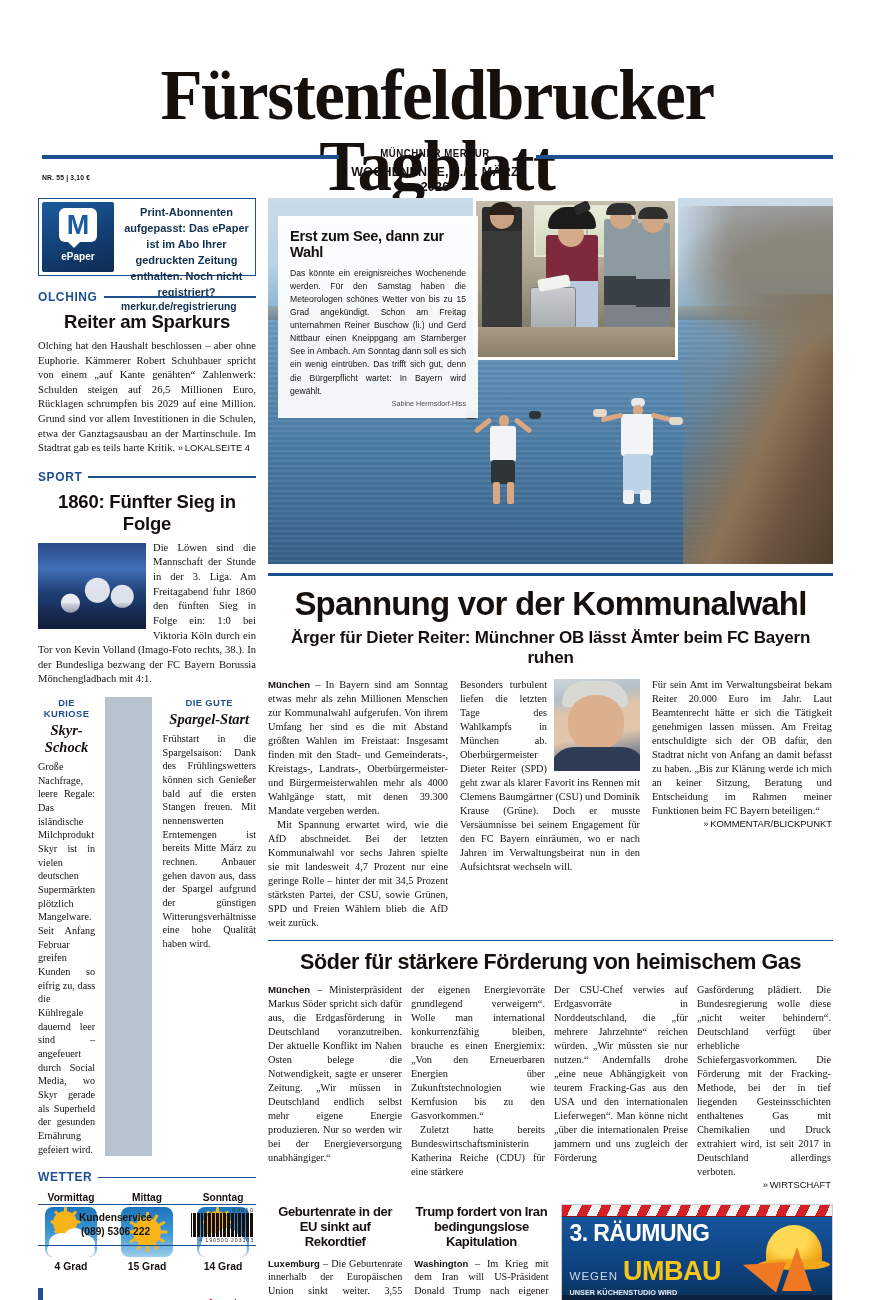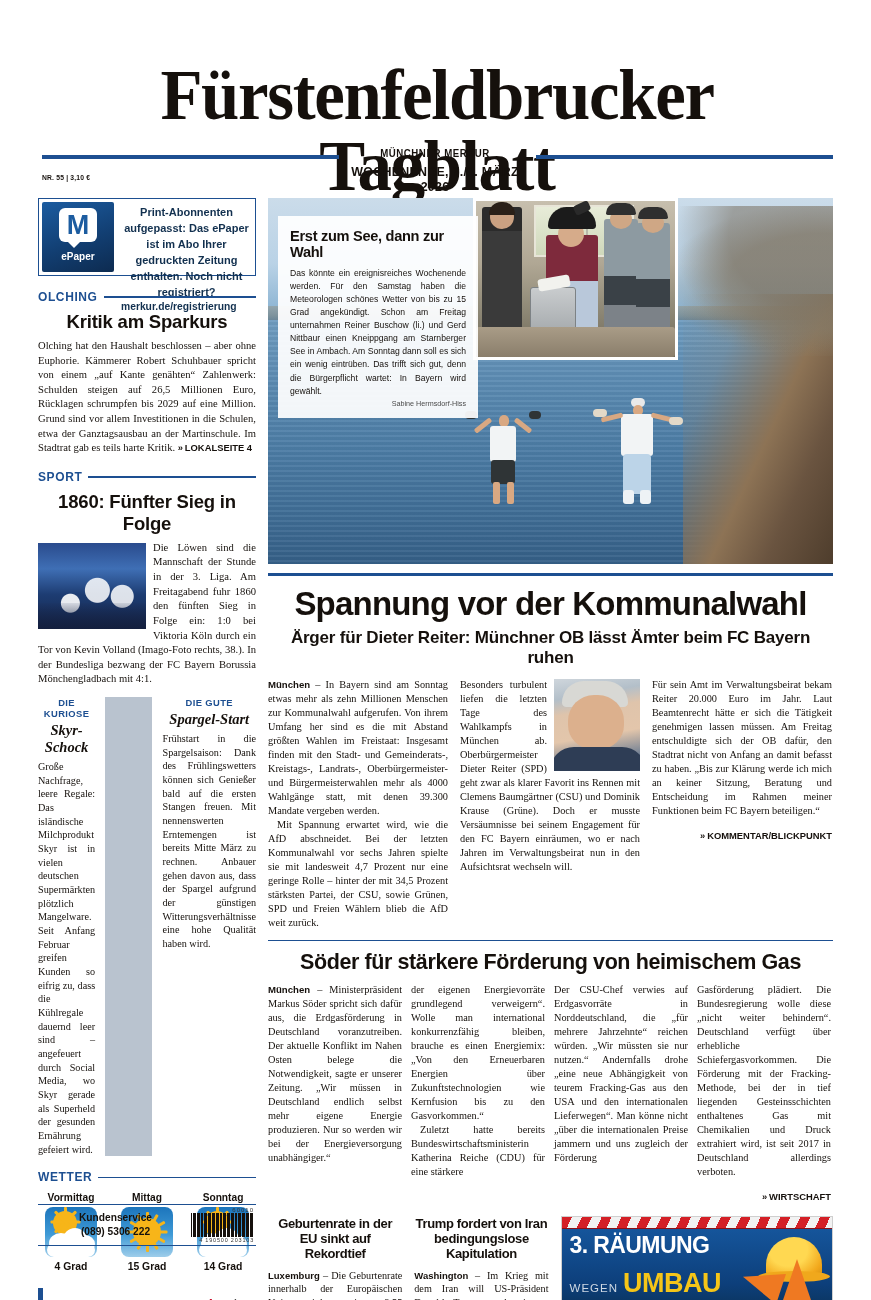--- a/index.html
+++ b/index.html
@@ -108,21 +108,21 @@
     font-size: 18.5px; font-weight: 700; color:#15100c; text-align:center;
     margin-top: 7px; letter-spacing: -0.2px;
   }
   .body-serif {
     font-family:"Liberation Serif", serif;
     font-size: 10.6px; line-height: 1.38; color:#15100c;
     text-align: justify; margin-top: 6px;
   }
   .ref {
     font-family:"Liberation Sans", sans-serif;
-    font-weight: 700; font-size: 9.4px; white-space: nowrap; margin-top: 12px;
+    font-weight: 400; font-size: 9.4px; white-space: nowrap;
   }
   .ref::before { content: "\00BB\2009"; }
 
   .sport-wrap { margin-top: 6px; }
   .sport-photo {
     float:left; width: 108px; height: 86px; margin: 2px 7px 2px 0;
     background:
       radial-gradient(circle at 30% 70%, rgba(255,255,255,.9) 0 9px, transparent 10px),
       radial-gradient(circle at 55% 55%, rgba(255,255,255,.85) 0 12px, transparent 13px),
       radial-gradient(circle at 78% 62%, rgba(255,255,255,.85) 0 11px, transparent 12px),
@@ -397,21 +397,21 @@
       <div class="epaper-right">
         <div class="epaper-text">Print-Abonnenten aufgepasst: Das ePaper ist im Abo Ihrer gedruckten Zeitung enthalten. Noch nicht registriert?</div>
         <div class="epaper-url">merkur.de/registrierung</div>
       </div>
     </div>
 
     <div class="sec-head">
       <span class="label">OLCHING</span>
       <span class="rule"></span>
     </div>
-    <div class="sec-title">Kritik am Sparkurs</div>
+    <div class="sec-title">Reiter am Sparkurs</div>
     <div class="body-serif">
       <span>Olching hat den Haushalt beschlossen – aber ohne Euphorie. Kämmerer Robert Schuhbauer spricht von einem „auf Kante genähten“ Zahlenwerk: Schulden steigen auf 26,5 Millionen Euro, Rücklagen schrumpfen bis 2029 auf eine Million. Grund sind vor allem Investitionen in die Schulen, etwa der Ganztagsausbau an der Martinschule. Im Stadtrat gab es teils harte Kritik.</span>
       <span class="ref">LOKALSEITE 4</span>
     </div>
 
     <div class="sec-head">
       <span class="label">SPORT</span>
       <span class="rule"></span>
     </div>
     <div class="sec-title">1860: Fünfter Sieg in Folge</div>

